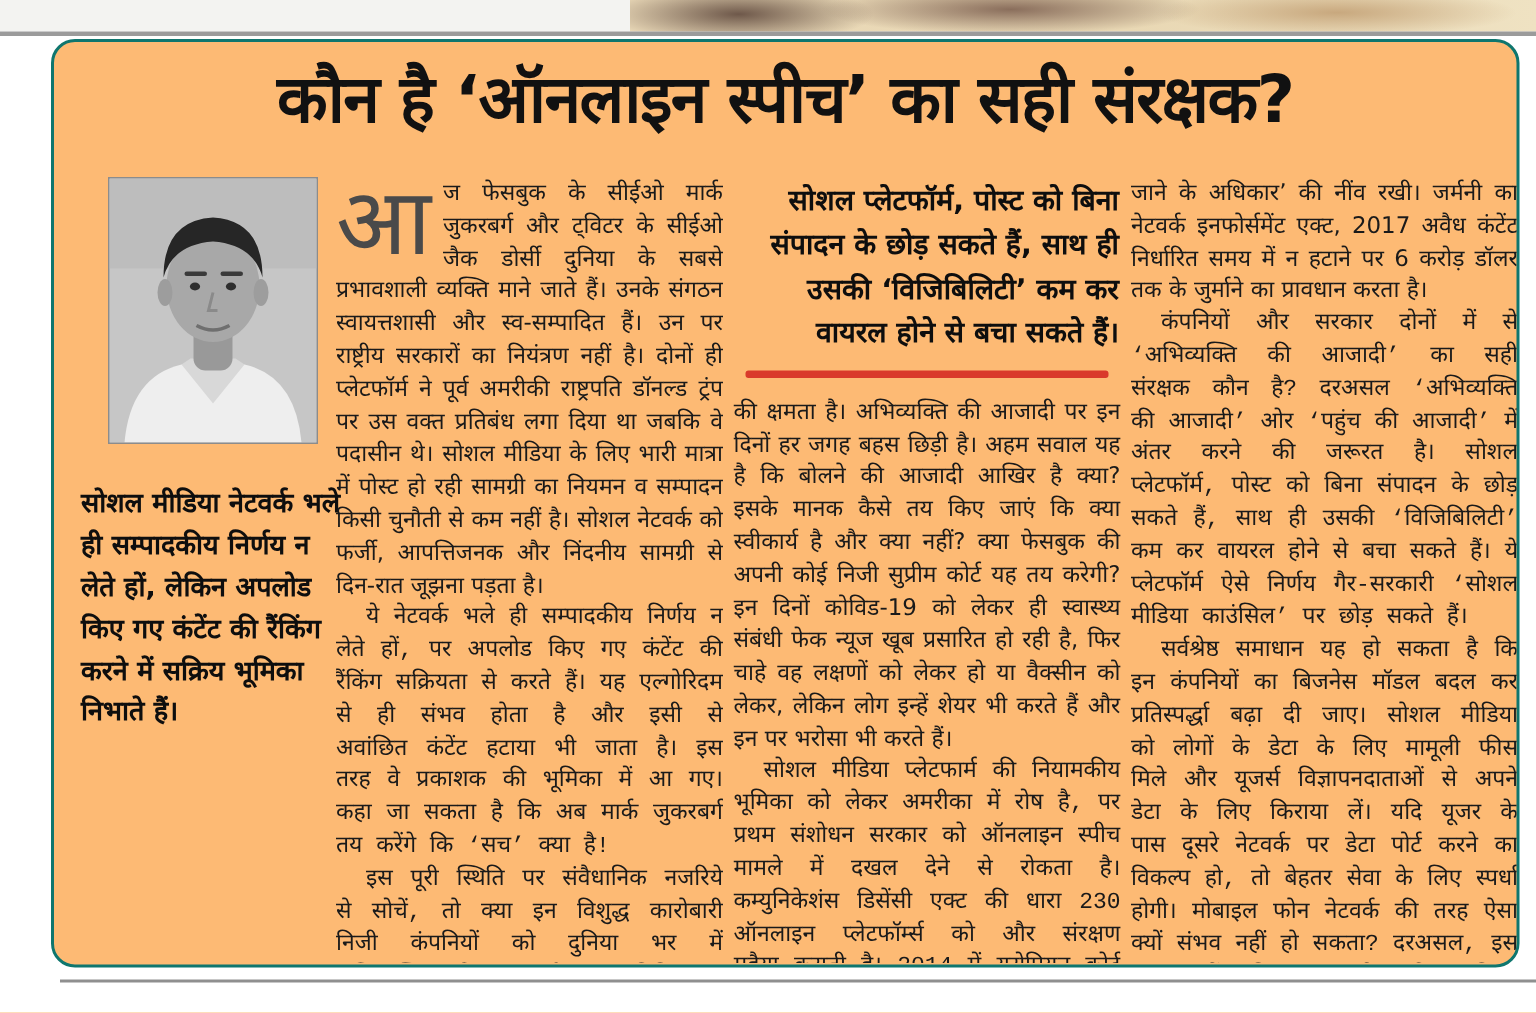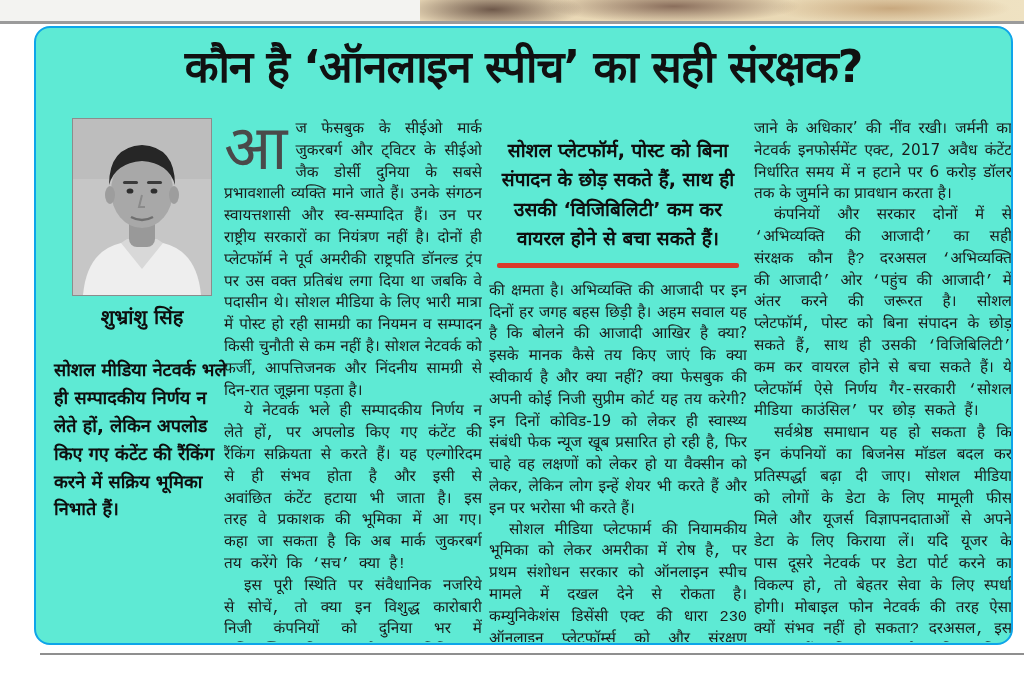--- a/index.html
+++ b/index.html
@@ -26,23 +26,23 @@
       linear-gradient(90deg, #ead9b8 0%, #e9d8b4 55%, #efe2c2 100%);
   }
   .top-rule {
     position: absolute; left: 0; top: 21px; width: 1024px; height: 3px;
     background: #9b9b9b;
   }
 
   
   .article-box {
     position: absolute; left: 34px; top: 26px; width: 979px; height: 619px;
-    border: 2px solid #0ea5e9;
+    border: 2px solid #0f766e;
     border-radius: 16px;
-    background: #5eead4;
+    background: #fdba74;
     overflow: hidden;
   }
   .bottom-rule {
     position: absolute; left: 40px; top: 653px; width: 984px; height: 2px;
     background: #8f8f8f;
   }
 
   .headline {
     position: absolute; left: 0; top: 14px; width: 100%;
     text-align: center;
@@ -87,23 +87,22 @@
   .dropcap {
     float: left;
     font-size: 62px; line-height: 52px;
     font-weight: 500; color: #4a4a4a;
     padding: 4px 8px 0 0;
   }
 
   
   .pull-quote {
     font-size: 19px; font-weight: 700; line-height: 1.55;
-    text-align: center; color: #0e0e0e;
+    text-align: right; color: #0e0e0e;
     padding: 2px 1px 0 1px;
-    margin-top: 16px;
   }
   .pull-quote-rule {
     width: 94%; height: 5px; margin: 9px auto 12px auto;
     background: #d93a2b; border-radius: 2px;
   }
 </style>
 </head>
 <body>
 
 <div class="top-strip">
@@ -135,21 +134,20 @@
 
         <rect x="50" y="62" width="15" height="3" rx="1.5" fill="#3a3a3a"></rect>
         <rect x="74" y="62" width="15" height="3" rx="1.5" fill="#3a3a3a"></rect>
         <ellipse cx="57" cy="72" rx="3.4" ry="2.6" fill="#2e2e2e"></ellipse>
         <ellipse cx="81" cy="72" rx="3.4" ry="2.6" fill="#2e2e2e"></ellipse>
 
         <path d="M69,76 L66,88 L72,88" fill="none" stroke="#8a8a8a" stroke-width="2"></path>
         <path d="M58,98 Q69,104 80,98" fill="none" stroke="#6f6f6f" stroke-width="2.4"></path>
       </svg>
     </div>
-    <div class="author-name">शुभ्रांशु सिंह</div>
     <div class="sidebar-quote">सोशल मीडिया नेटवर्क भले ही सम्पादकीय निर्णय न लेते हों, लेकिन अपलोड किए गए कंटेंट की रैंकिंग करने में सक्रिय भूमिका निभाते हैं।</div>
   </div>
 
   <div class="col col-1">
     <p><span class="dropcap">आ</span><span>ज फेसबुक के सीईओ मार्क जुकरबर्ग और ट्विटर के सीईओ जैक डोर्सी दुनिया के सबसे प्रभावशाली व्यक्ति माने जाते हैं। उनके संगठन स्वायत्तशासी और स्व-सम्पादित हैं। उन पर राष्ट्रीय सरकारों का नियंत्रण नहीं है। दोनों ही प्लेटफॉर्म ने पूर्व अमरीकी राष्ट्रपति डॉनल्ड ट्रंप पर उस वक्त प्रतिबंध लगा दिया था जबकि वे पदासीन थे। सोशल मीडिया के लिए भारी मात्रा में पोस्ट हो रही सामग्री का नियमन व सम्पादन किसी चुनौती से कम नहीं है। सोशल नेटवर्क को फर्जी, आपत्तिजनक और निंदनीय सामग्री से दिन-रात जूझना पड़ता है।</span></p>
     <p class="indent">ये नेटवर्क भले ही सम्पादकीय निर्णय न लेते हों, पर अपलोड किए गए कंटेंट की रैंकिंग सक्रियता से करते हैं। यह एल्गोरिदम से ही संभव होता है और इसी से अवांछित कंटेंट हटाया भी जाता है। इस तरह वे प्रकाशक की भूमिका में आ गए। कहा जा सकता है कि अब मार्क जुकरबर्ग तय करेंगे कि ‘सच’ क्या है!</p>
     <p class="indent">इस पूरी स्थिति पर संवैधानिक नजरिये से सोचें, तो क्या इन विशुद्ध कारोबारी निजी कंपनियों को दुनिया भर में अभिव्यक्ति की आजादी का विनियामक होना चाहिए? सोशल नेटवर्क में वैश्विक मामलों को प्रभावित करने</p>
   </div>
 
   <div class="col col-2">

